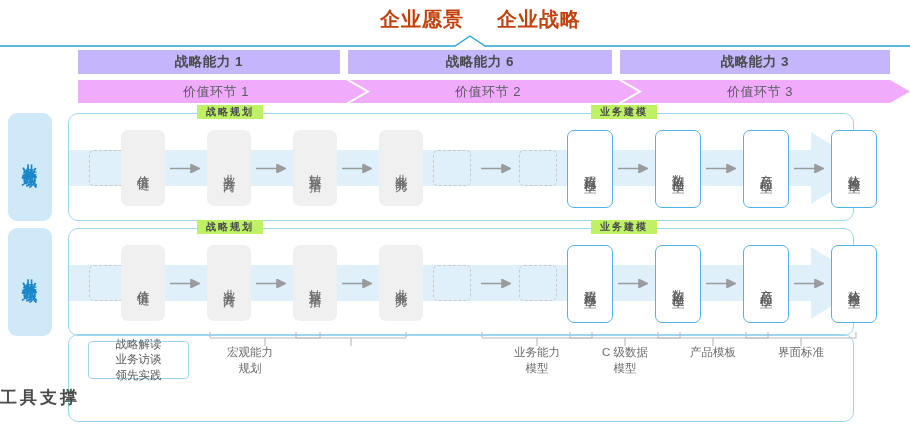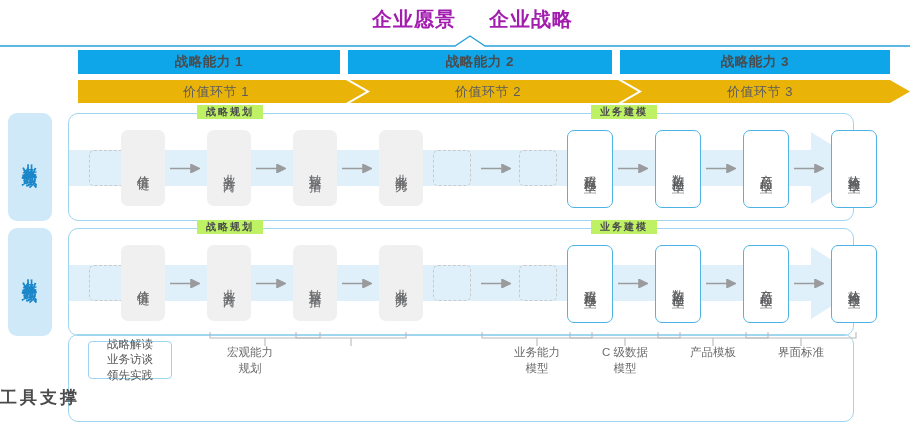--- a/index.html
+++ b/index.html
@@ -1,37 +1,37 @@
 <!DOCTYPE html>
 <html><head>
 <meta charset="utf-8">
 <style>
   html,body{margin:0;padding:0;background:#fff;}
   body{width:910px;height:432px;position:relative;overflow:hidden;
        font-family:"Liberation Sans","DejaVu Sans",sans-serif;color:#58595b;}
 
   
   #vision-title,#strategy-title{
-    position:absolute;top:6px;font-size:20px;font-weight:bold;color:#a21caf;
-    letter-spacing:1px;white-space:nowrap;
+    position:absolute;top:6px;font-size:20px;font-weight:bold;color:#c2410c;
+    letter-spacing:1px;white-space:nowrap;margin-left:8px;
   }
   #vision-title{left:372px;}
   #strategy-title{left:489px;}
 
   #title-connector{position:absolute;left:0;top:34px;width:910px;height:16px;}
 
   
-  .cap-bar{position:absolute;top:50px;height:24px;background:#0ea5e9;
+  .cap-bar{position:absolute;top:50px;height:24px;background:#c4b5fd;
            color:#4a4b4d;font-size:13.5px;font-weight:bold;
            display:flex;align-items:center;justify-content:center;letter-spacing:.5px;}
   #cap-1{left:78px;width:262px;}
   #cap-2{left:348px;width:264px;}
   #cap-3{left:620px;width:270px;}
 
-  .chain-bar{position:absolute;top:80px;height:23px;background:#eab308;
+  .chain-bar{position:absolute;top:80px;height:23px;background:#f0abfc;
              color:#5a5b5d;font-size:13px;
              display:flex;align-items:center;justify-content:center;letter-spacing:.5px;}
   #chain-1{left:78px;width:288px;
     clip-path:polygon(0 0,268px 0,288px 50%,268px 100%,0 100%);}
   #chain-2{left:350px;width:288px;
     clip-path:polygon(0 0,268px 0,288px 50%,268px 100%,0 100%,20px 50%);}
   #chain-3{left:622px;width:288px;
     clip-path:polygon(0 0,268px 0,288px 50%,268px 100%,0 100%,20px 50%);}
   .chain-bar > span{transform:translateX(-6px);}
 
@@ -71,21 +71,21 @@
   .ph{position:absolute;top:36px;width:38px;height:36px;
       border:1.5px dashed #c9c9c9;border-radius:5px;box-sizing:border-box;}
 
   .arrow{position:absolute;top:50px;width:30px;height:9px;}
 
   
   #brace-layer{position:absolute;left:0;top:330px;width:910px;height:22px;}
   .blabel{position:absolute;top:345px;text-align:center;font-size:11.5px;
     color:#6a6b6d;line-height:1.35;white-space:nowrap;}
 
-  #tool-note{position:absolute;left:88px;top:341px;width:84px;height:38px;
+  #tool-note{position:absolute;left:88px;top:341px;width:101px;height:38px;
     border:1.2px solid #9ed5ef;border-radius:4px;box-sizing:border-box;
     display:flex;align-items:center;justify-content:center;
     font-size:11.5px;color:#5a5b5d;line-height:1.35;text-align:center;}
 
   #tool-frame{position:absolute;left:68px;top:334px;width:786px;height:88px;
     border:1.3px solid #9ed5ef;border-radius:10px;box-sizing:border-box;}
   #tool-support{position:absolute;left:0;top:386px;width:910px;text-align:left;
     font-size:17px;font-weight:bold;color:#4a4b4d;letter-spacing:3px;}
 </style>
 </head>
@@ -95,21 +95,21 @@
 <div id="strategy-title">企业战略</div>
 
 <svg id="title-connector" viewBox="0 0 910 16">
   <polyline points="0,12 455,12 470,2 485,12 910,12" fill="none" stroke="#29a3dc" stroke-width="1.4"></polyline>
 </svg>
 
 <div class="cap-bar" id="cap-1">
     <span>战略能力 1</span>
   </div>
 <div class="cap-bar" id="cap-2">
-    <span>战略能力 2</span>
+    <span>战略能力 6</span>
   </div>
 <div class="cap-bar" id="cap-3">
     <span>战略能力 3</span>
   </div>
 
 <div class="chain-bar" id="chain-1">
     <span>价值环节 1</span>
   </div>
 <div class="chain-bar" id="chain-2">
     <span>价值环节 2</span>

